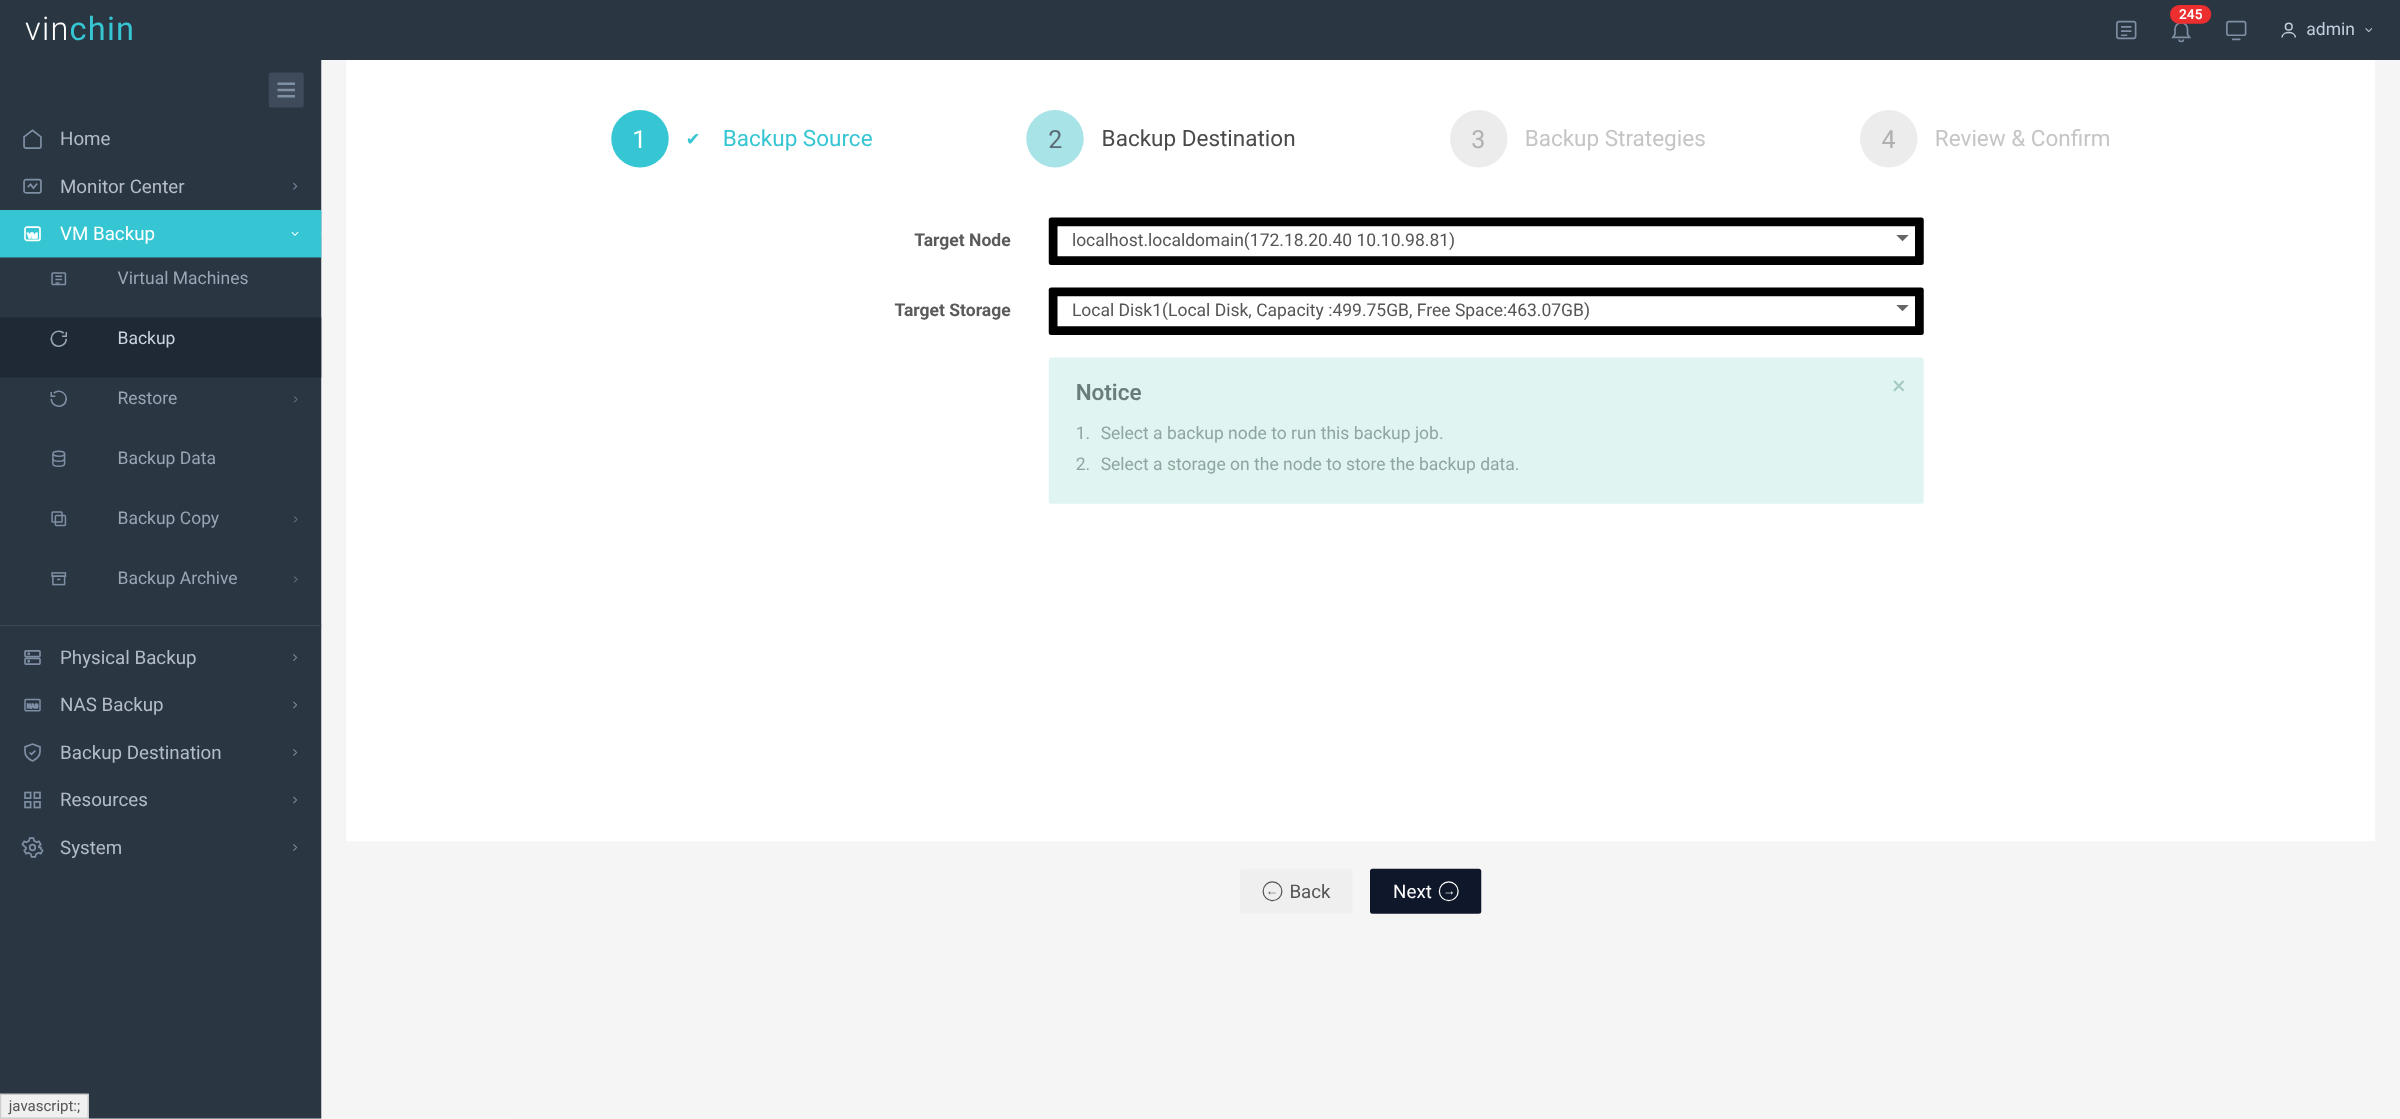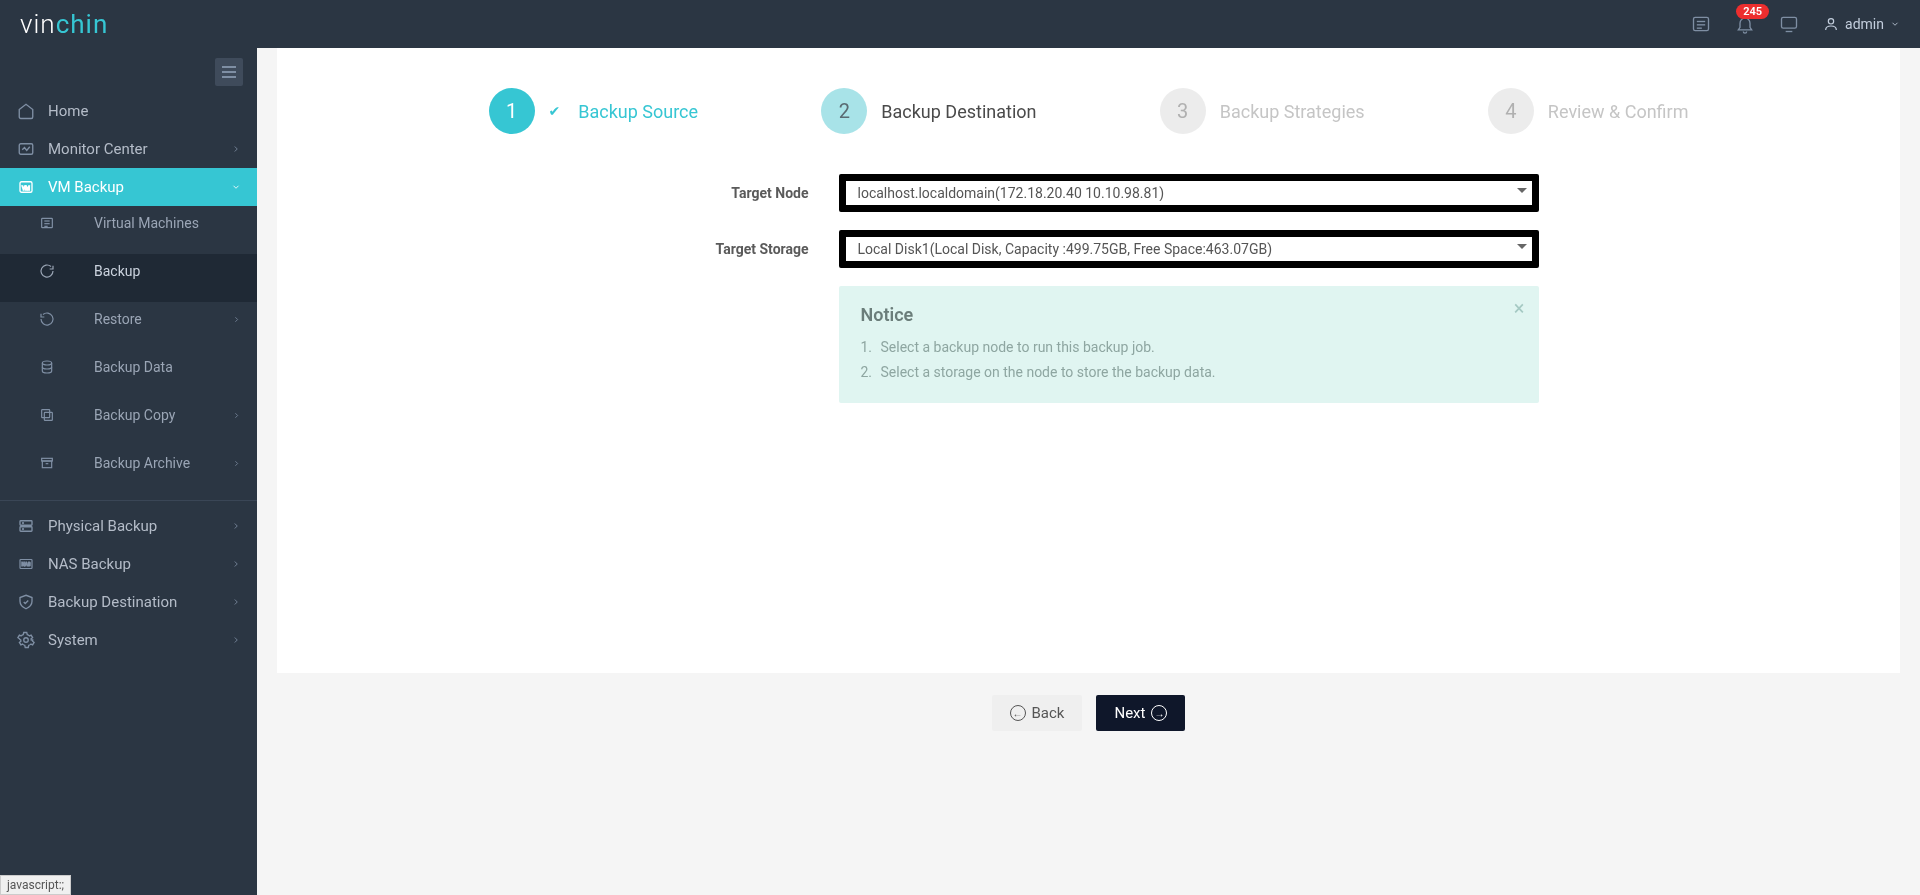--- a/index.html
+++ b/index.html
@@ -283,20 +283,36 @@
           </svg>
         </span>
       <span>Backup Destination</span>
       <span class="chev">
           <svg width="10" height="10" viewBox="0 0 24 24" fill="none" stroke="#7f8fa4" stroke-width="2">
             <polyline points="9 6 15 12 9 18"></polyline>
           </svg>
         </span>
     </div>
 
+    <div class="nav-item">
+      <span class="icon">
+          <svg width="18" height="18" viewBox="0 0 24 24" fill="none" stroke="#7f8fa4" stroke-width="1.8">
+            <rect x="4" y="4" width="6" height="6"></rect>
+            <rect x="14" y="4" width="6" height="6"></rect>
+            <rect x="4" y="14" width="6" height="6"></rect>
+            <rect x="14" y="14" width="6" height="6"></rect>
+          </svg>
+        </span>
+      <span>Resources</span>
+      <span class="chev">
+          <svg width="10" height="10" viewBox="0 0 24 24" fill="none" stroke="#7f8fa4" stroke-width="2">
+            <polyline points="9 6 15 12 9 18"></polyline>
+          </svg>
+        </span>
+    </div>
 
     <div class="nav-item">
       <span class="icon">
           <svg width="18" height="18" viewBox="0 0 24 24" fill="none" stroke="#7f8fa4" stroke-width="1.8">
             <circle cx="12" cy="12" r="3"></circle>
             <path d="M19 12a7 7 0 00-.2-1.6l2-1.5-2-3.4-2.3 1a7 7 0 00-2.8-1.6L13 2h-4l-.7 2.9a7 7 0 00-2.8 1.6l-2.3-1-2 3.4 2 1.5A7 7 0 005 12c0 .5.1 1.1.2 1.6l-2 1.5 2 3.4 2.3-1a7 7 0 002.8 1.6L11 22h4l.7-2.9a7 7 0 002.8-1.6l2.3 1 2-3.4-2-1.5c.1-.5.2-1.1.2-1.6z"></path>
           </svg>
         </span>
       <span>System</span>
       <span class="chev">

